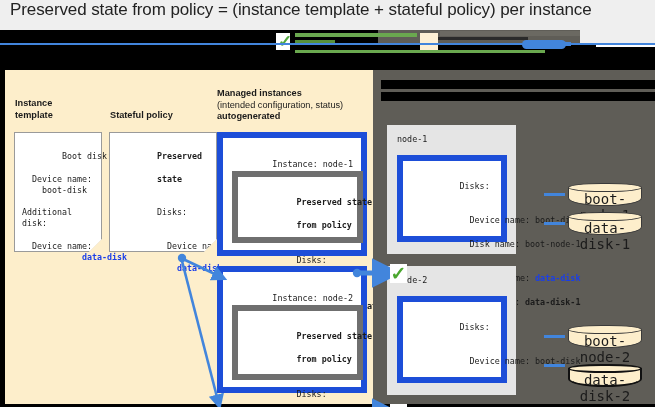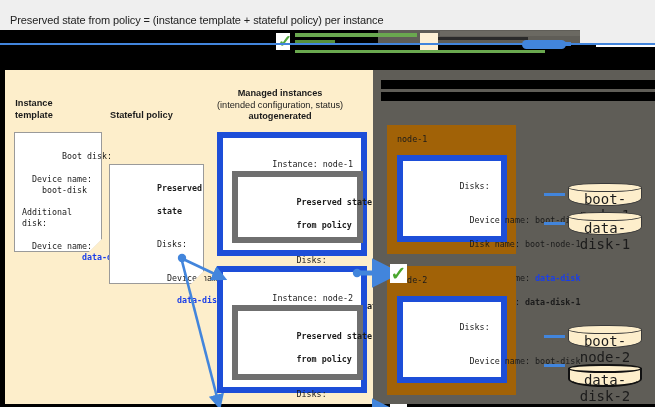--- a/index.html
+++ b/index.html
@@ -16,22 +16,22 @@
     position: relative;
     width: 655px;
     height: 407px;
     background: #efefef;
   }
 
   
   .title {
     position: absolute;
     left: 10px;
-    top: 14px;
-    font-size: 11px;
+    top: 0;
+    font-size: 17px;
     color: #222222;
     letter-spacing: -0.1px;
     white-space: nowrap;
   }
 
   
   .artifact-band {
     position: absolute;
     left: 0;
     top: 30px;
@@ -123,21 +123,20 @@
   }
 
   
   .col-head {
     position: absolute;
     font-size: 9.2px;
     line-height: 11.5px;
     color: #1b1b1b;
     font-weight: bold;
     white-space: nowrap;
-    text-align: center;
   }
   .col-head .sub { font-weight: normal; }
 
   
   .note {
     position: absolute;
     background: #ffffff;
     border: 1px solid #9a9a9a;
     font-family: "DejaVu Sans Mono", monospace;
     font-size: 8.3px;
@@ -168,21 +167,21 @@
     border: 6px solid #1d4ed8;
     font-family: "DejaVu Sans Mono", monospace;
     font-size: 8.4px;
     line-height: 11.6px;
     color: #1b1b1b;
     white-space: pre;
   }
 
   .cream-box {
     position: absolute;
-    background: #a16207;
+    background: #e5e5e5;
     font-family: "DejaVu Sans Mono", monospace;
     font-size: 8.4px;
     line-height: 11.6px;
     color: #1b1b1b;
   }
 
   .mono { font-family: "DejaVu Sans Mono", monospace; white-space: pre; }
   .blue { color: #1a3ee8; font-weight: bold; }
   .bold { font-weight: bold; }
 
@@ -295,21 +294,21 @@
 
 Additional
 disk:
 
   Device name:</span>
         <span class="mono blue">    data-disk</span>
         <span class="fold"></span>
         <span class="fold2"></span>
       </div>
 
-      <div class="note" style="left:104px; top:62px; width:95px; height:120px;margin-top:32px;">
+      <div class="note" style="left:104px; top:62px; width:108px; height:120px;">
         <span class="mono bold">Preserved</span><br>
         <span class="mono bold">state</span><br><br>
         <span class="mono">Disks:</span><br><br>
         <span class="mono">  Device name:</span><br>
         <span class="mono blue">    data-disk</span>
         <span class="fold"></span>
         <span class="fold2"></span>
       </div>
 
       <div class="box" style="left:212px; top:62px; width:150px; height:124px; padding:9px 9px;">

